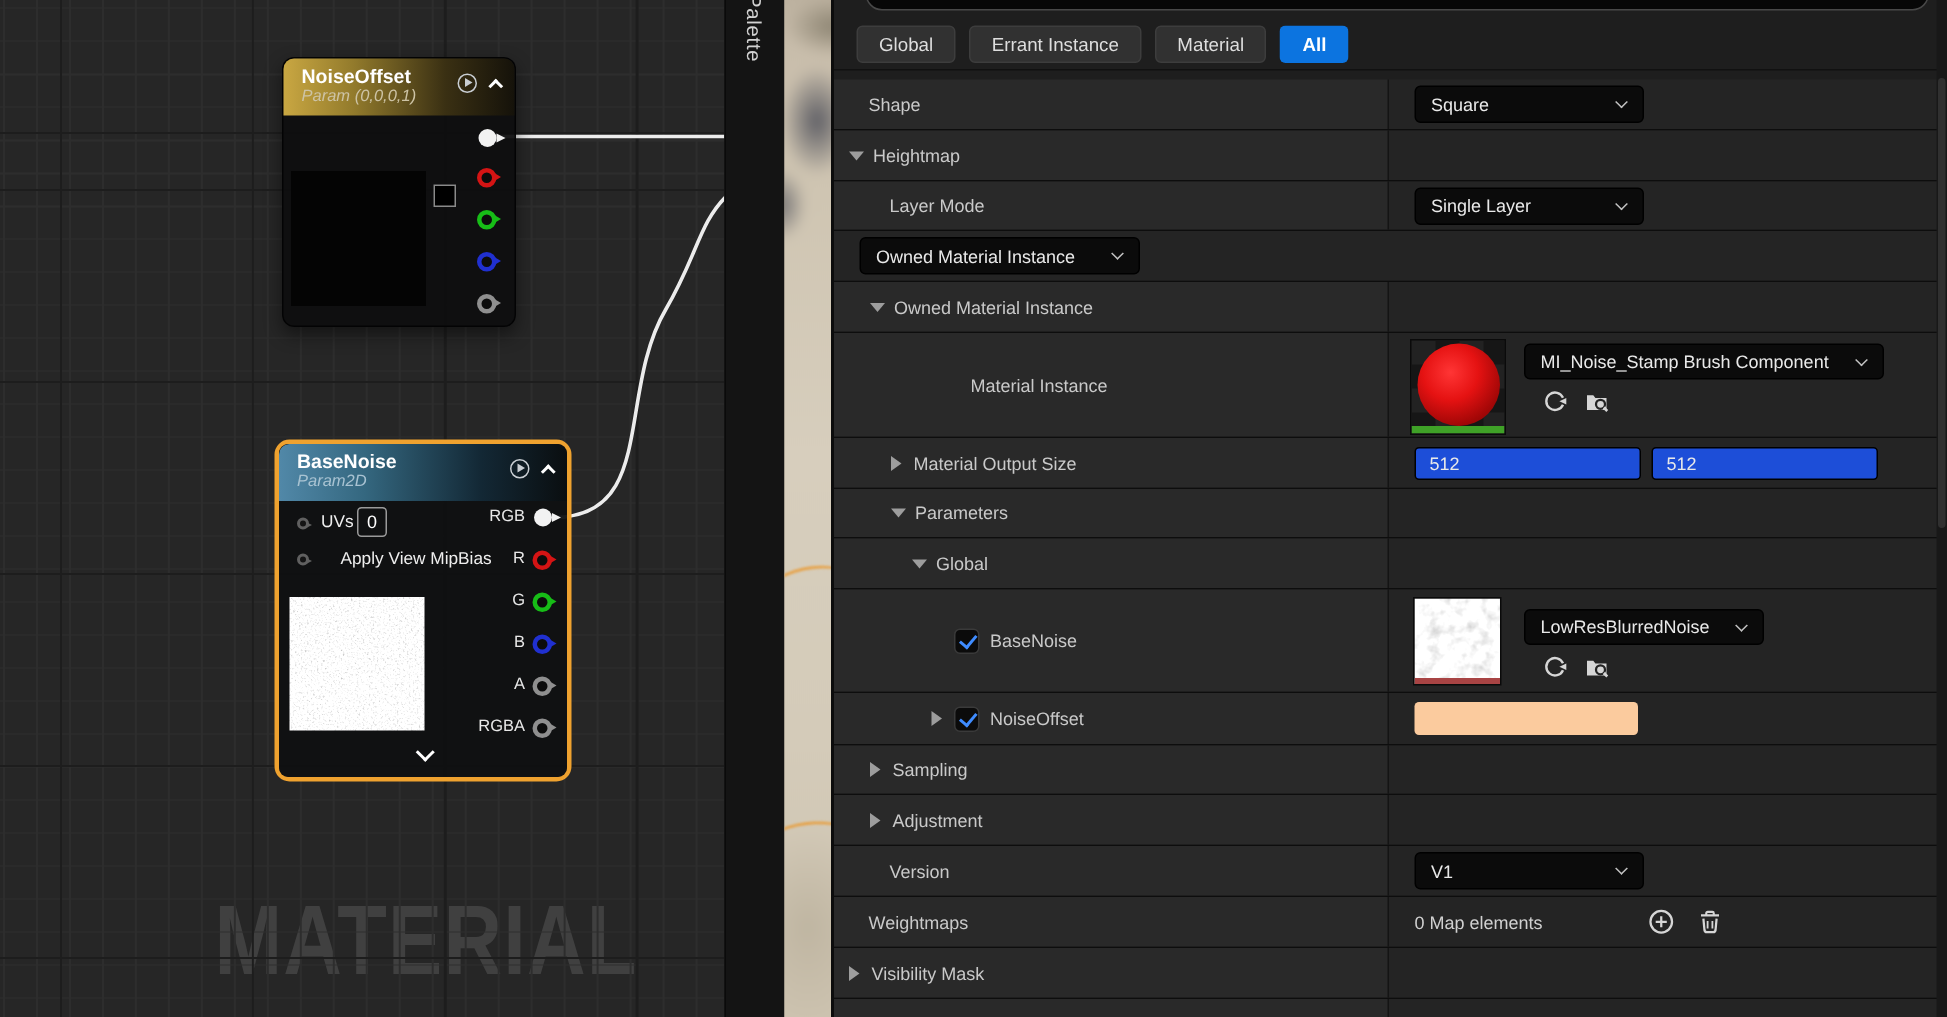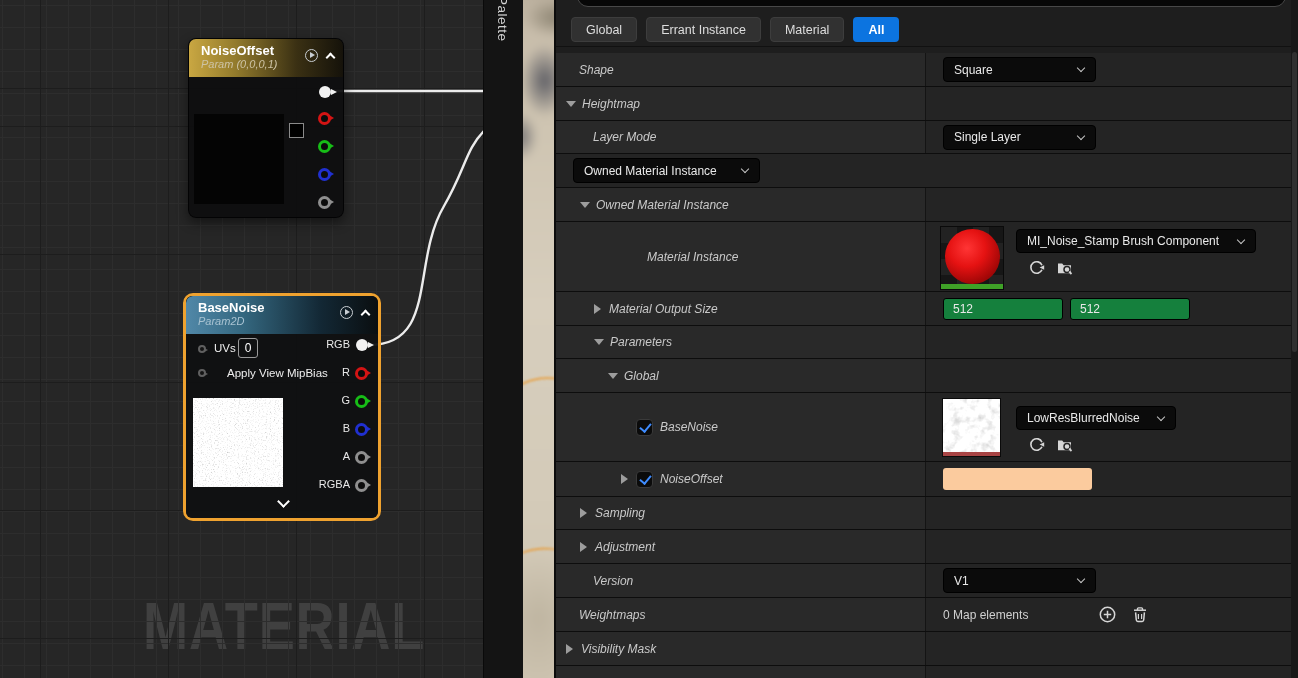--- a/index.html
+++ b/index.html
@@ -84,34 +84,34 @@
   .tab { height:25px; padding:0 14px; border-radius:4px; background:#313131; border:1px solid #3d3d3d;
     color:#dedede; font-size:12.5px; display:inline-flex; align-items:center; }
   .tab.active { border-color:transparent; color:#ffffff; font-weight:bold; }
   .tabs-sep { position:absolute; left:0; top:46px; width:744px; height:1px; background:#111111; }
 
   #rows { position:absolute; left:0; top:53px; width:744px; }
   .drow { display:flex; border-bottom:1px solid rgba(0,0,0,0.55); }
   .ncell { width:370px; background:#292929; border-right:1px solid rgba(0,0,0,0.5);
     display:flex; align-items:center; position:relative; }
   .vcell { flex:1; background:#242424; display:flex; align-items:center; padding-left:17px; }
-  .rlabel { font-size:12px; color:#c9c9c9; white-space:nowrap;font-style:italic; }
+  .rlabel { font-size:12px; color:#c9c9c9; white-space:nowrap; }
   .tri-down { width:0; height:0; border-left:5px solid transparent; border-right:5px solid transparent;
     border-top:6px solid #9d9d9d; }
   .tri-right { width:0; height:0; border-top:5px solid transparent; border-bottom:5px solid transparent;
     border-left:7px solid #9d9d9d; }
   .checkbox { width:17px; height:17px; border-radius:4px; background:#0b0b0b; border:1px solid #3a3a3a;
     position:relative; flex:none; }
   .checkbox::after { content:""; position:absolute; left:4.5px; top:1px; width:5px; height:9px;
     border-right:2.6px solid #3f8cff; border-bottom:2.6px solid #3f8cff; transform:rotate(40deg); }
   .dropdown { height:25px; background:#0b0b0b; border:1px solid #000; border-radius:4px;
     display:flex; align-items:center; padding-left:10px; font-size:12px; color:#e9e9e9; }
   .dd-chev { width:6px; height:6px; border-right:1.8px solid #c4c4c4; border-bottom:1.8px solid #c4c4c4;
     transform:rotate(45deg); margin-left:auto; margin-right:11px; margin-top:-3px; }
-  .tfield { width:120px; height:22px; background:#15803d; border:1px solid #000; border-radius:3px;
+  .tfield { width:151px; height:22px; background:#1d4ed8; border:1px solid #000; border-radius:3px;
     display:flex; align-items:center; padding-left:9px; font-size:12px; color:#e9e9e9; }
   .mi-thumb { width:64px; height:64px; position:relative; flex:none; border:1px solid #0a0a0a;
     background:repeating-conic-gradient(#161616 0% 25%, #222222 0% 50%) 0 0/32px 32px; overflow:hidden; }
   .mi-sphere { position:absolute; left:4px; top:2px; width:55px; height:55px; border-radius:50%;
     background:radial-gradient(circle at 40% 35%, #ff3535 0%, #e51212 38%, #a30707 72%, #700303 100%); }
   .thumb-strip { position:absolute; left:0; bottom:0; width:100%; height:5px; }
   .bn-thumb { width:59px; height:59px; position:relative; flex:none; border:1px solid #0a0a0a; overflow:hidden; }
   .asset-icons { display:flex; gap:11px; margin-top:6px; margin-left:12px; }
   .col { display:flex; flex-direction:column; }
   .swatch { width:149px; height:22px; border-radius:3px; }

